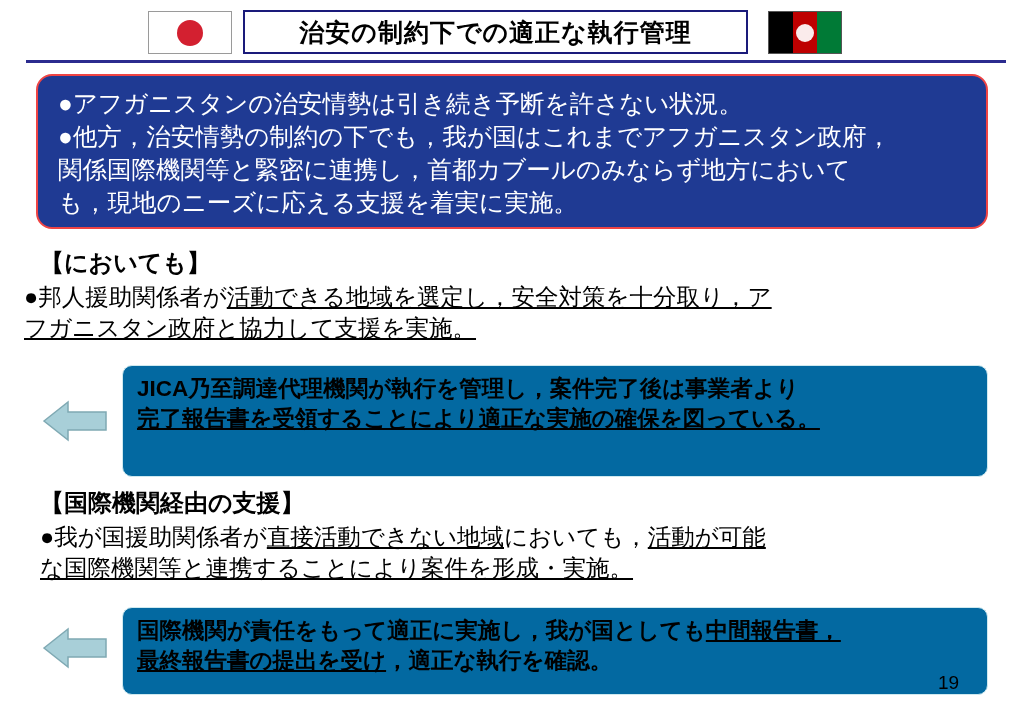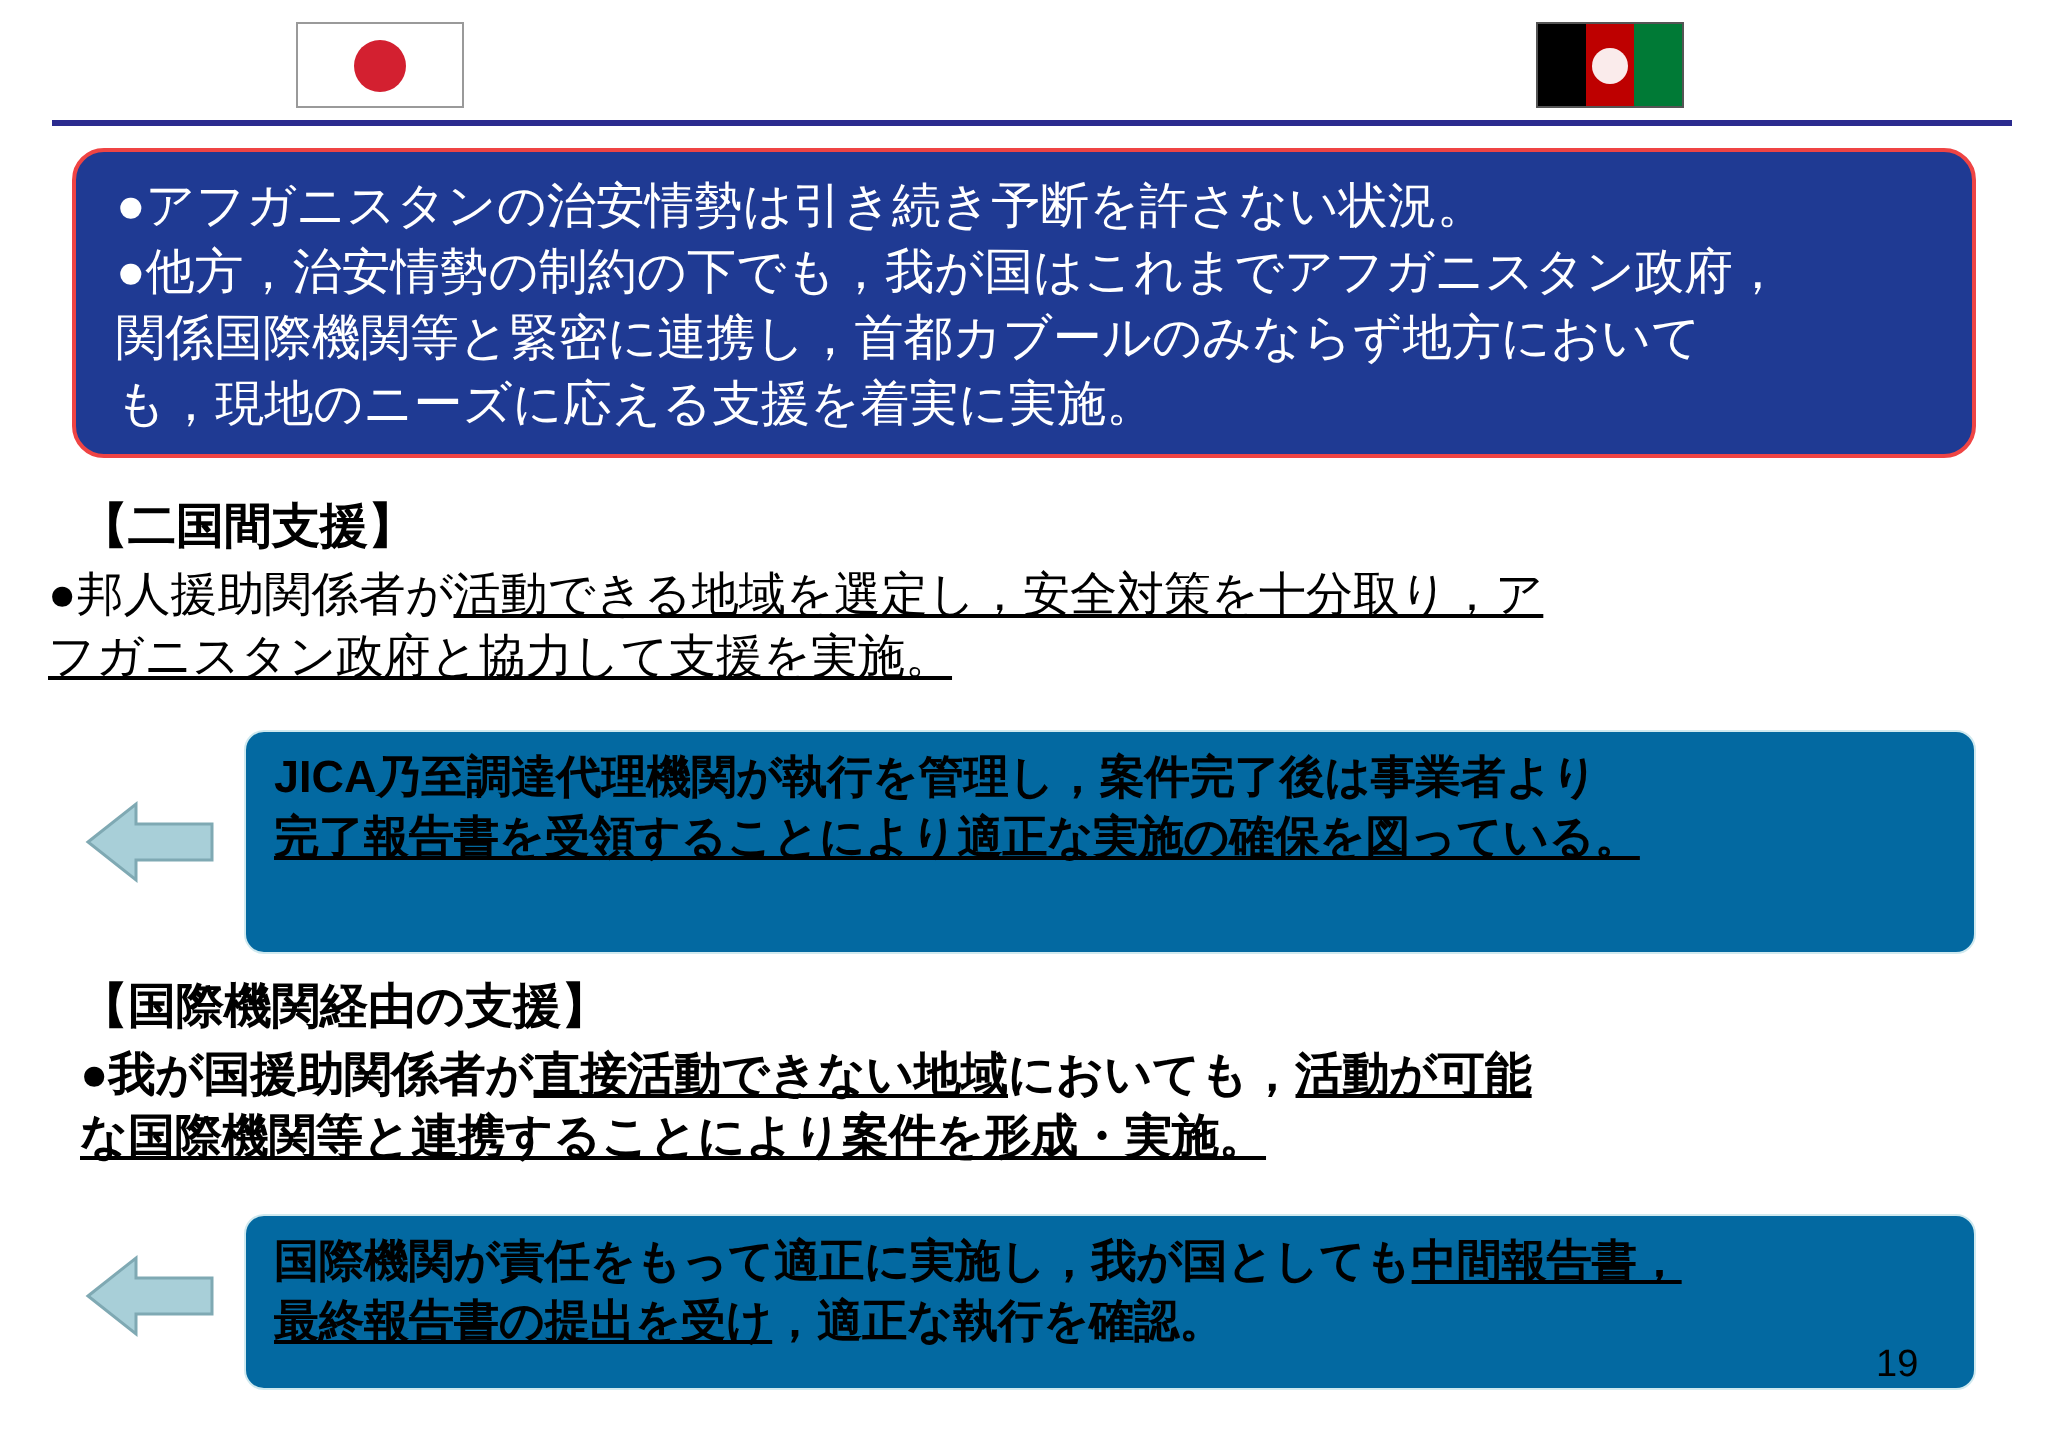--- a/index.html
+++ b/index.html
@@ -139,21 +139,21 @@
   }
   .u {
     text-decoration: underline;
     text-underline-offset: 2px;
   }
 
   #bilateral-heading { left: 40px; top: 247px; }
   #bilateral-text { left: 24px; top: 282px; width: 960px; }
 
   #multilateral-heading { left: 40px; top: 487px; }
-  #multilateral-text { left: 40px; top: 522px; width: 960px; font-weight: bold; }
+  #multilateral-text { left: 40px; top: 522px; width: 960px; }
 
   
   .callout {
     position: absolute;
     background: #0369a1;
     border: 1px solid #cfe9ef;
     border-radius: 10px;
     box-sizing: border-box;
     padding: 8px 14px;
   }
@@ -187,40 +187,43 @@
 </style>
 </head>
 <body>
 
 <div class="header">
 
   <div class="flag-jp">
     <div class="flag-jp-circle"></div>
   </div>
 
+  <div class="title-box">
+    <span class="title-text">治安の制約下での適正な執行管理</span>
+  </div>
 
   <div class="flag-af">
     <div class="band black"></div>
     <div class="band red">
       <div class="emblem"></div>
     </div>
     <div class="band green"></div>
   </div>
 </div>
 
 <div class="header-rule"></div>
 
 <div class="navy-box">
   <p>●アフガニスタンの治安情勢は引き続き予断を許さない状況。</p>
   <p>●他方，治安情勢の制約の下でも，我が国はこれまでアフガニスタン政府，</p>
   <p>関係国際機関等と緊密に連携し，首都カブールのみならず地方において</p>
   <p>も，現地のニーズに応える支援を着実に実施。</p>
 </div>
 
-<div class="section-heading" id="bilateral-heading">【二国間支援】</div>
+<div class="section-heading" id="bilateral-heading">【においても】</div>
 
 <div class="body-text" id="bilateral-text">
   <span>●邦人援助関係者が</span><span class="u">活動できる地域を選定し，安全対策を十分取り，ア</span><br>
   <span class="u">フガニスタン政府と協力して支援を実施。</span>
 </div>
 
 <svg class="arrow" id="arrow-1" viewBox="0 0 66 46">
   <polygon points="2,23 26,4 26,14 64,14 64,32 26,32 26,42" fill="#a8cfd8" stroke="#7fa9b3" stroke-width="1.5"></polygon>
 </svg>
 

